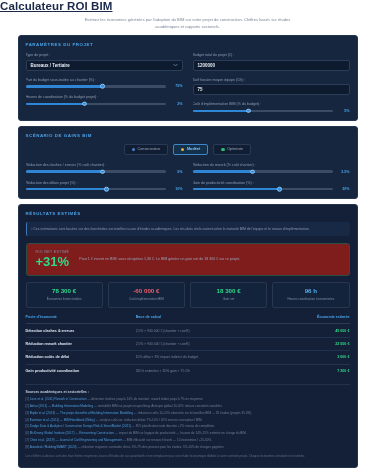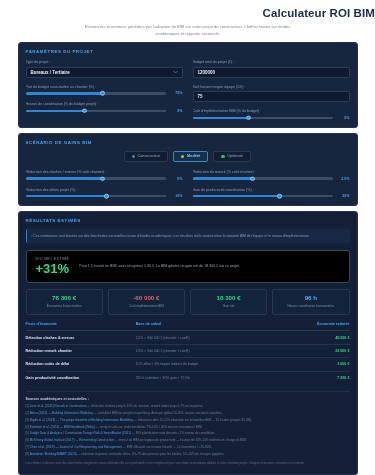--- a/index.html
+++ b/index.html
@@ -6,26 +6,27 @@
   * { box-sizing: border-box; margin: 0; padding: 0; }
   html, body {
     width: 375px; height: 475px;
     background: #ffffff;
     font-family: "Liberation Sans", sans-serif;
     overflow: hidden;
   }
   .page { width: 375px; height: 475px; background: #ffffff; padding: 0; overflow: hidden; }
 
   .page-title {
-    text-align: right;
+    text-align: left;
     font-size: 11.5px;
     font-weight: bold;
     color: #1b2a4a;
-    padding-top: 7px;
+    padding-top: 0;
     letter-spacing: .1px;
+    text-decoration: underline;
   }
   .page-sub {
     text-align: center;
     font-size: 4.1px;
     color: #7b8699;
     line-height: 1.75;
     margin: 4px auto 0;
     width: 220px;
   }
 
@@ -146,21 +147,21 @@
     line-height: 1.85;
     padding: 4px 5px 4px 5px;
     border-radius: 2px;
     margin-bottom: 7px;
   }
 
   .roi-box {
     display: flex;
     align-items: center;
     gap: 10px;
-    background: #000000;
+    background: #7f1d1d;
     border: 1px solid #2c4f43;
     border-radius: 3px;
     padding: 6px 9px;
     margin-bottom: 6px;
   }
   .roi-left { flex: 0 0 auto; }
   .roi-cap {
     font-size: 3.5px;
     color: #7f93a9;
     letter-spacing: .4px;

